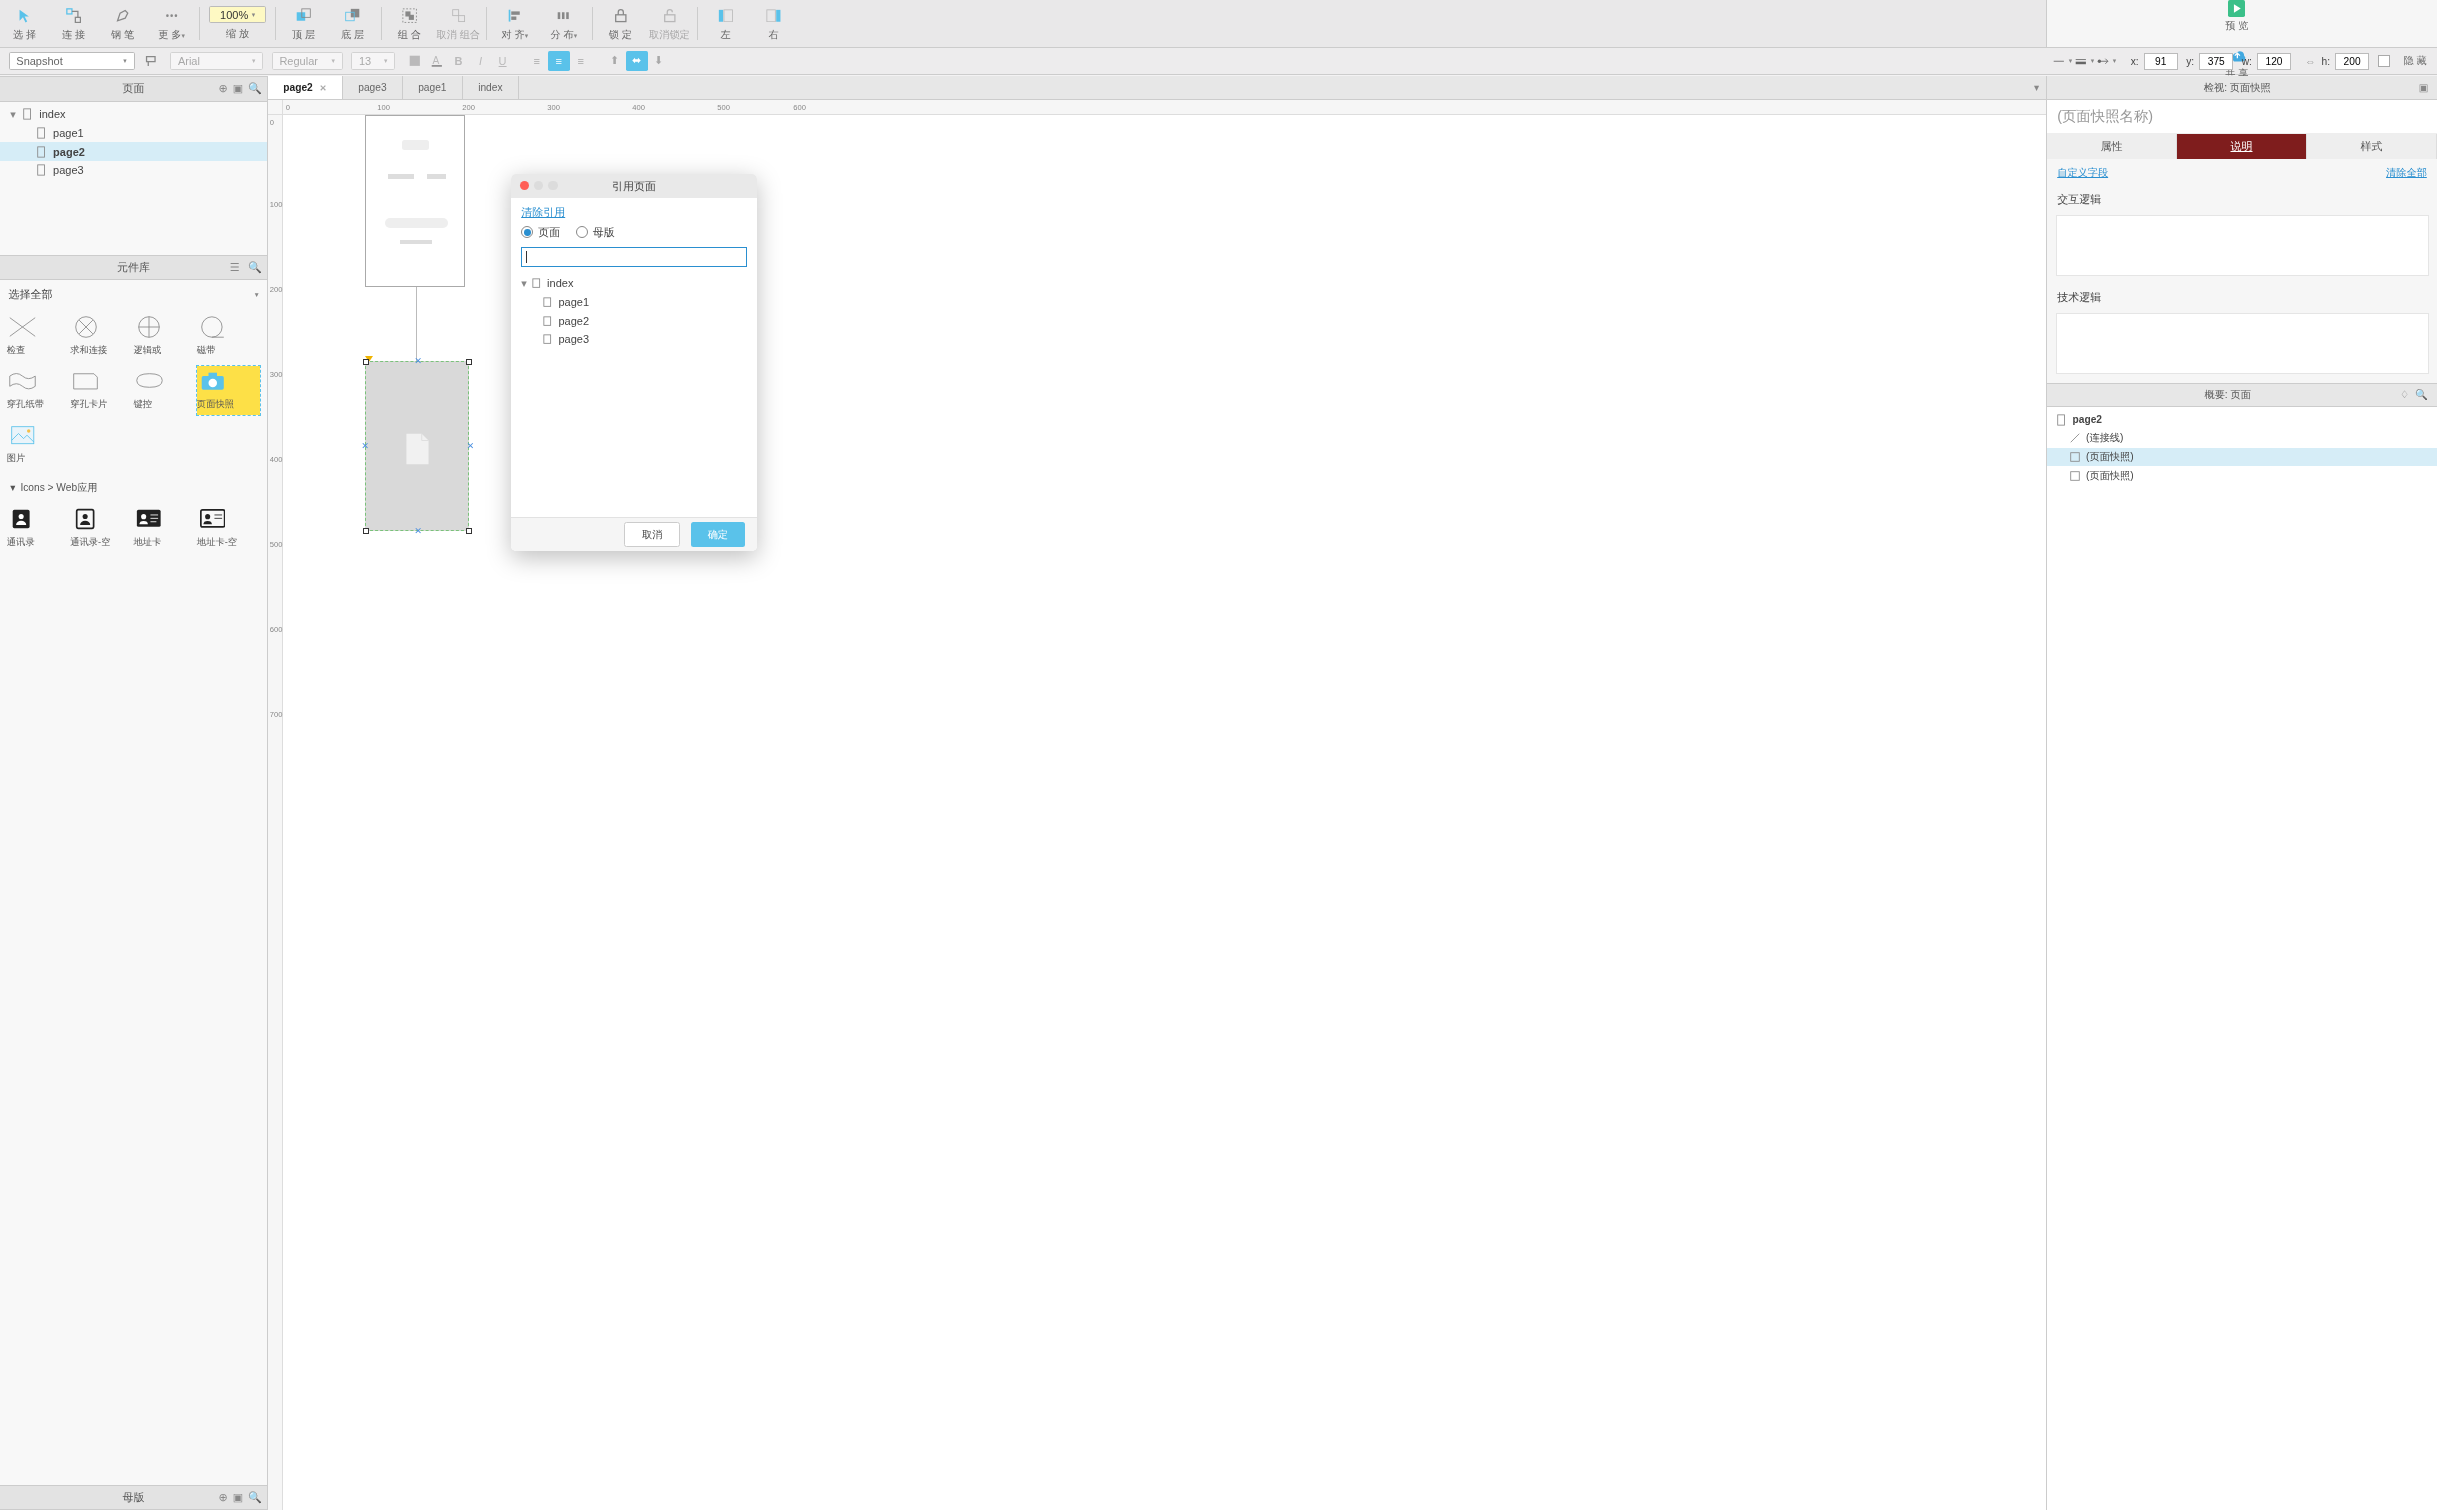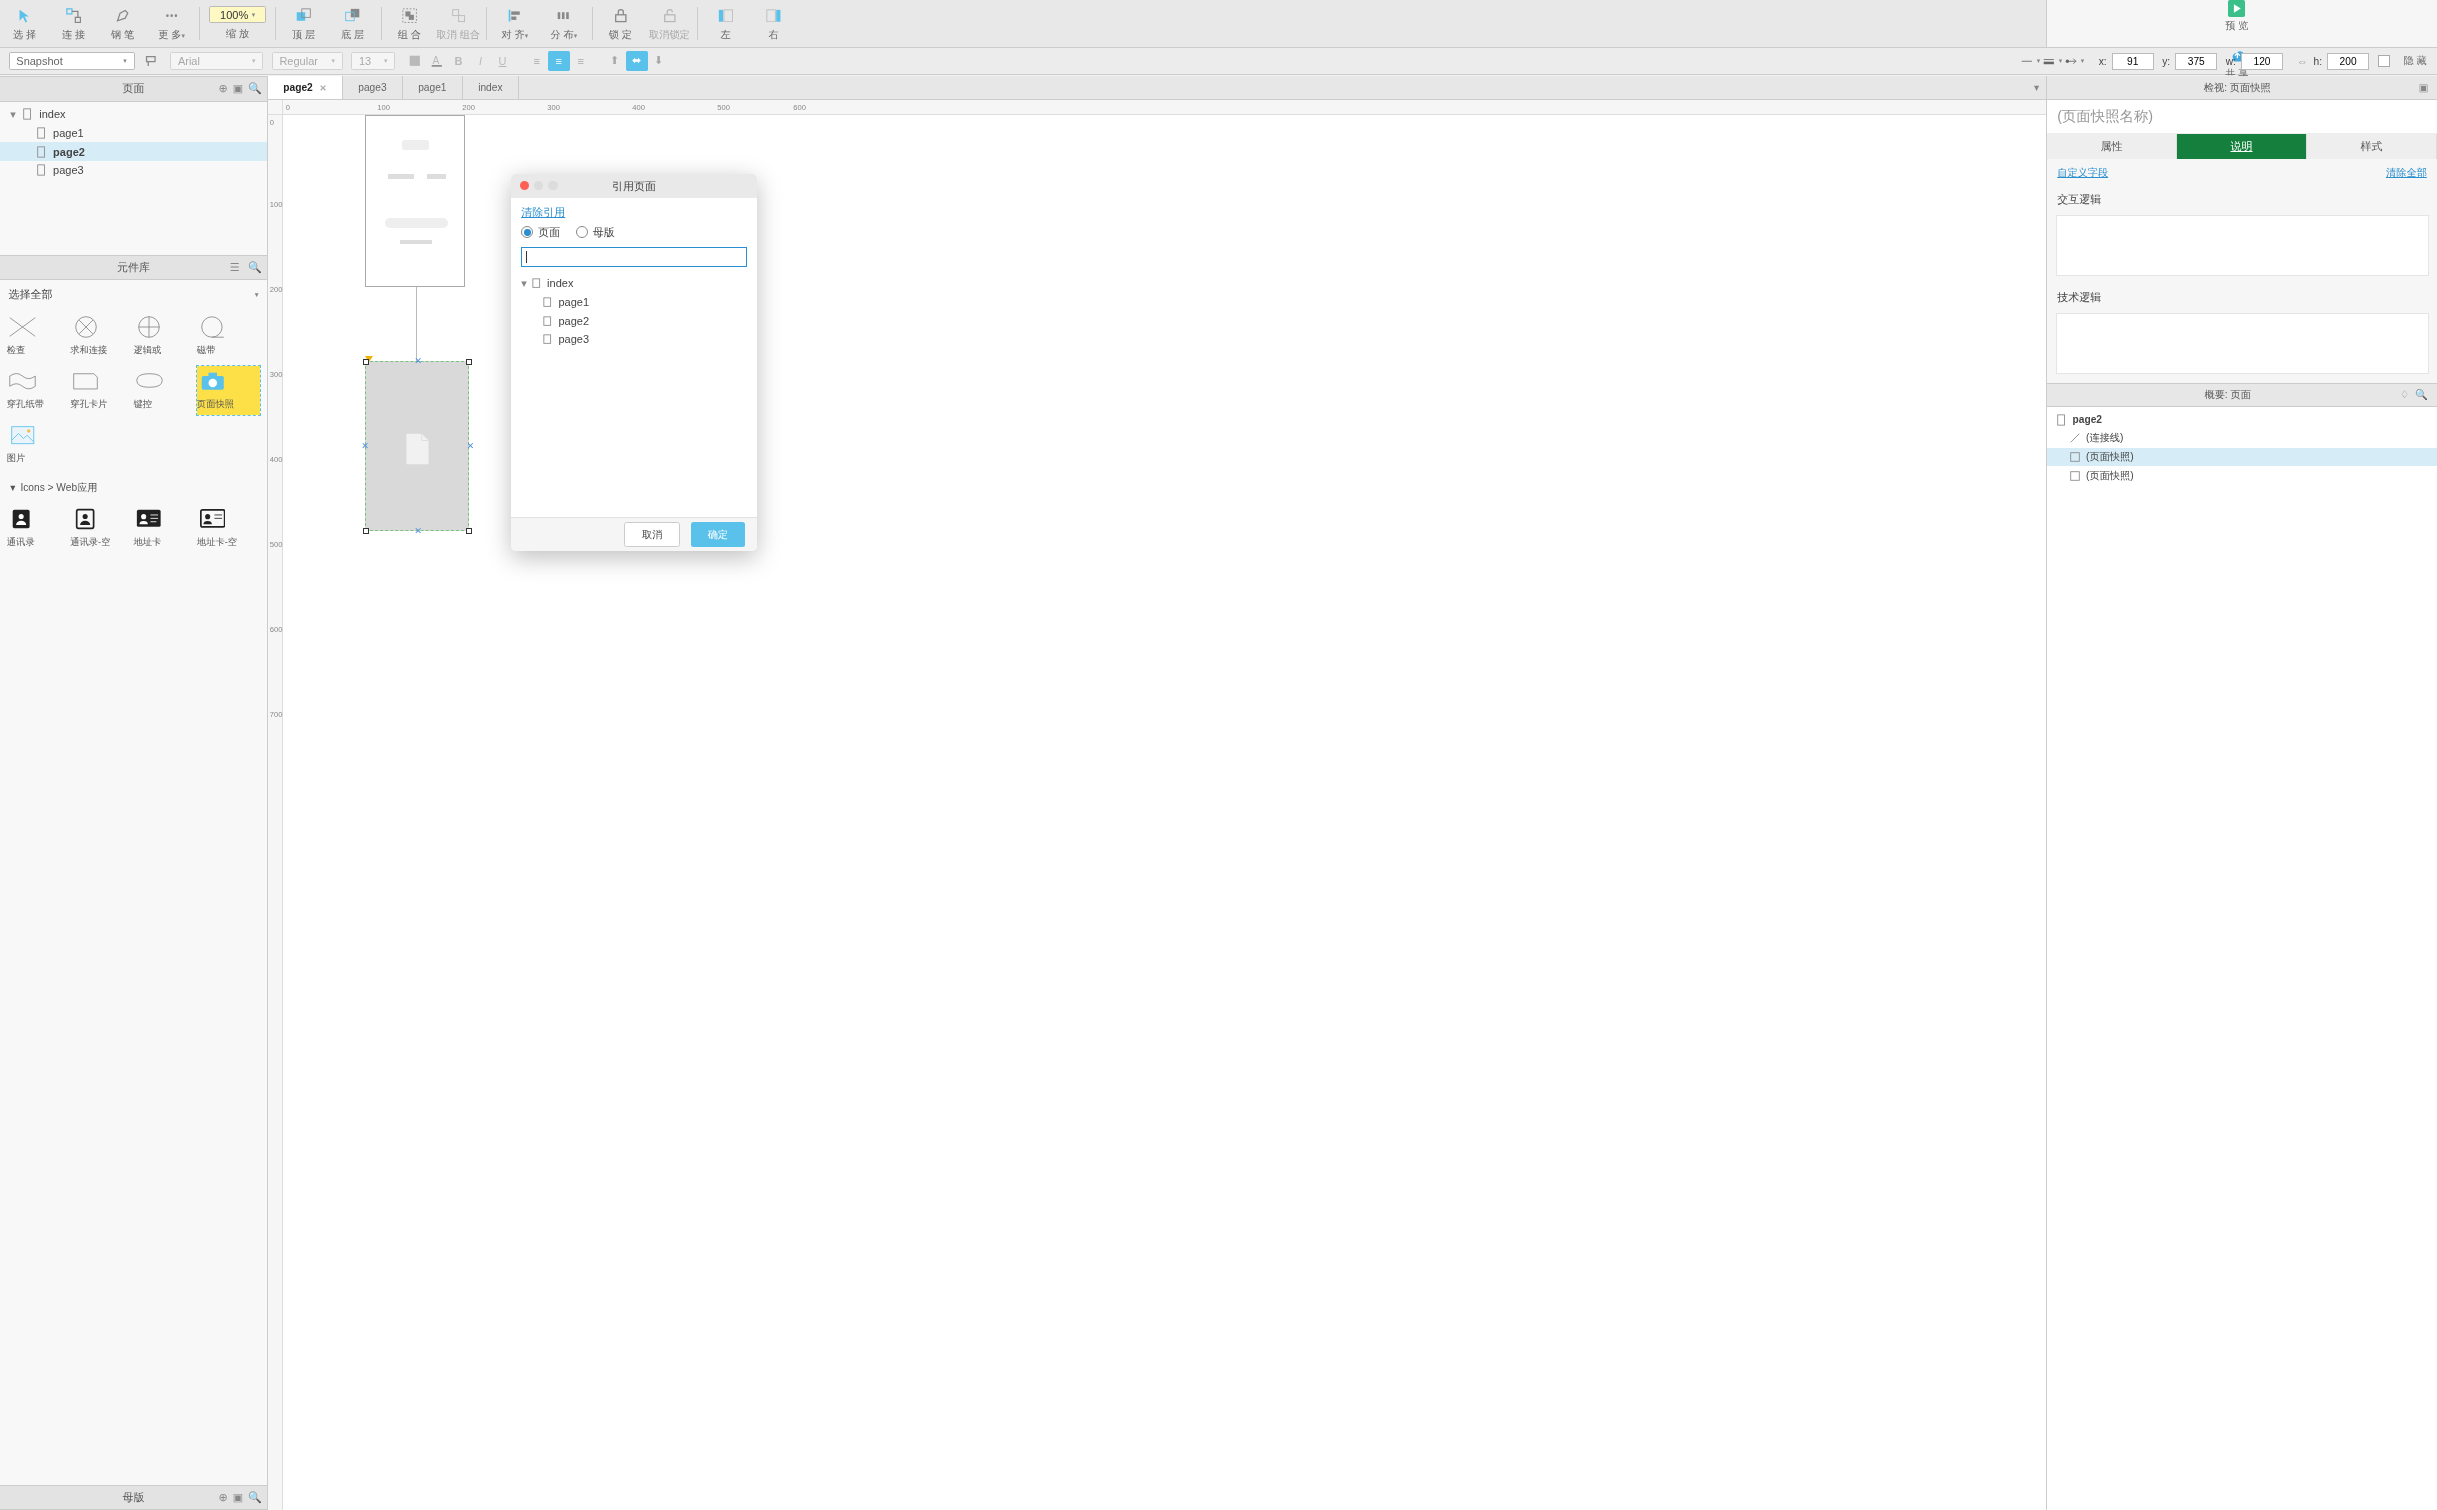--- a/index.html
+++ b/index.html
@@ -26,21 +26,21 @@
 .fmtbar .sel { background:#fff; border:0.8px solid #bbb; height:18.7px; display:flex; align-items:center; padding:0 6.8px; border-radius:1.7px; gap:5.1px; }
 .fmtbar .sel.wide { width: 126px; }
 .fmtbar .sel.med { width: 93px; }
 .fmtbar .sel.sm { width: 71px; }
 .fmtbar .gap { width: 8.5px; }
 .fmtbar .caret { font-size:6.8px; color:#888; margin-left:auto; }
 .fmtbar .iconbtn { width:22px; height:20.4px; display:flex; align-items:center; justify-content:center; border-radius:1.7px; }
 .fmtbar .iconbtn.active { background:#5ac2ea; }
 .fmtbar .fmtspacer { flex:1; }
 .coord { display:flex; align-items:center; gap:5.1px; margin-right:8.5px; font-size:10.2px; color:#444; }
-.coord input { width:42px; height:17px; background:#fff; border:0.8px solid #bbb; font-size:10.2px; text-align:center; }
+.coord input { width:34px; height:17px; background:#fff; border:0.8px solid #bbb; font-size:10.2px; text-align:center; }
 .hide-chk { display:flex; align-items:center; gap:14px; margin-right:10.2px; color:#666; font-size:10.2px; }
 
 
 .body { position:absolute; top:76px; bottom:0; left:0; right:0; display:flex; }
 
 
 .left { width: 268px; background:#f8f8f8; display:flex; flex-direction:column; border-right:0.8px solid #ccc; }
 .sec-head { height:25.5px; background:#e3e3e3; border-top:0.8px solid #ccc; border-bottom:0.8px solid #ccc; display:flex; align-items:center; padding:0 8.5px; font-size:11px; color:#555; position:relative; }
 .sec-head .title { flex:1; text-align:center; }
 .sec-head .hicons { position:absolute; right:5.1px; display:flex; gap:5.1px; color:#888; }
@@ -86,21 +86,21 @@
 .tri { position:absolute; left:82px; top:241px; width:0; height:0; border-left:4.2px solid transparent; border-right:4.2px solid transparent; border-top:6px solid #f0b400; }
 .connector-line { position:absolute; left:133px; top:172px; width:0.8px; height:76px; background:#bbb; }
 
 
 .right { width: 391px; background:#f6f6f6; border-left:0.8px solid #ccc; display:flex; flex-direction:column; }
 .rhead { height:24px; background:#e7e7e7; border-bottom:0.8px solid #ccc; display:flex; align-items:center; padding:0 8.5px; font-size:10.2px; color:#555; }
 .rhead .rtitle { flex:1; text-align:center; }
 .rname { padding: 6.8px 10.2px; color:#999; font-size:14.4px; background:#fff; border-bottom:0.8px solid #eee; }
 .rtabs { display:flex; height:25.5px; background:#eee; font-size:11px; color:#555; }
 .rtab { flex:1; display:flex; align-items:center; justify-content:center; cursor:pointer; border-right:0.8px solid #ddd; }
-.rtab.active { background:#15803d; color:#fff;text-decoration:underline; }
+.rtab.active { background:#7f1d1d; color:#fff;text-decoration:underline; }
 .rlinks { display:flex; justify-content:space-between; padding:6.8px 10.2px; font-size:10.2px; }
 .rlinks a { color:#2a8fd0; text-decoration:underline; cursor:pointer; }
 .rsec-label { padding:5.1px 10.2px; font-size:11px; color:#444; }
 .rsec-box { margin:3.4px 8.5px 8.5px 8.5px; background:#fff; border:0.8px solid #e5e5e5; height:61px; }
 .outline-head { height:24px; background:#e7e7e7; border-top:0.8px solid #ccc; border-bottom:0.8px solid #ccc; display:flex; align-items:center; padding:0 8.5px; font-size:10.2px; color:#555; }
 .outline-head .otitle { flex:1; text-align:center; }
 .outline { flex:1; background:#fff; font-size:10.2px; color:#444; padding:3.4px 0; overflow:auto; }
 .orow { height:18.7px; display:flex; align-items:center; padding-left:8.5px; gap:5.1px; cursor:pointer; }
 .orow.ind { padding-left:22px; }
 .orow.sel { background:#d6edf7; }

